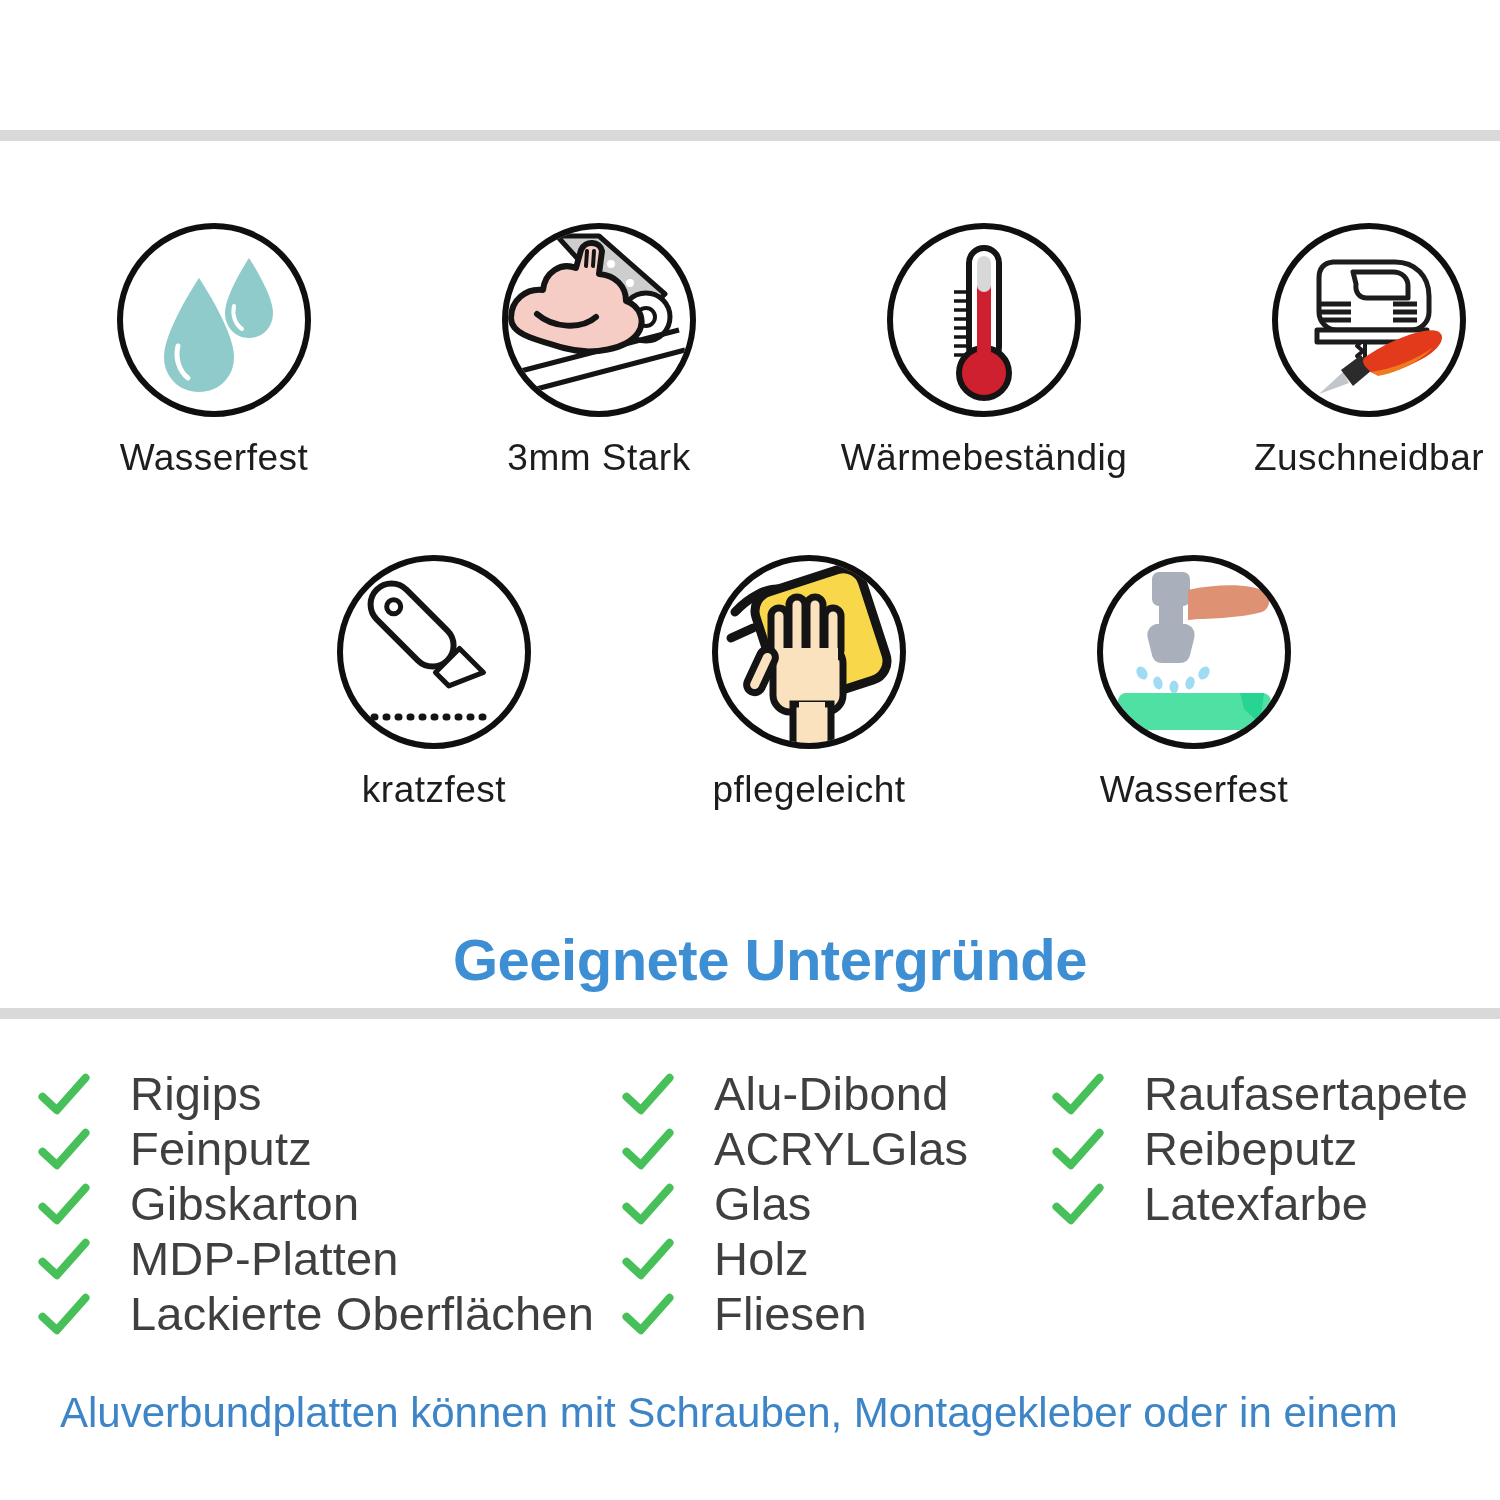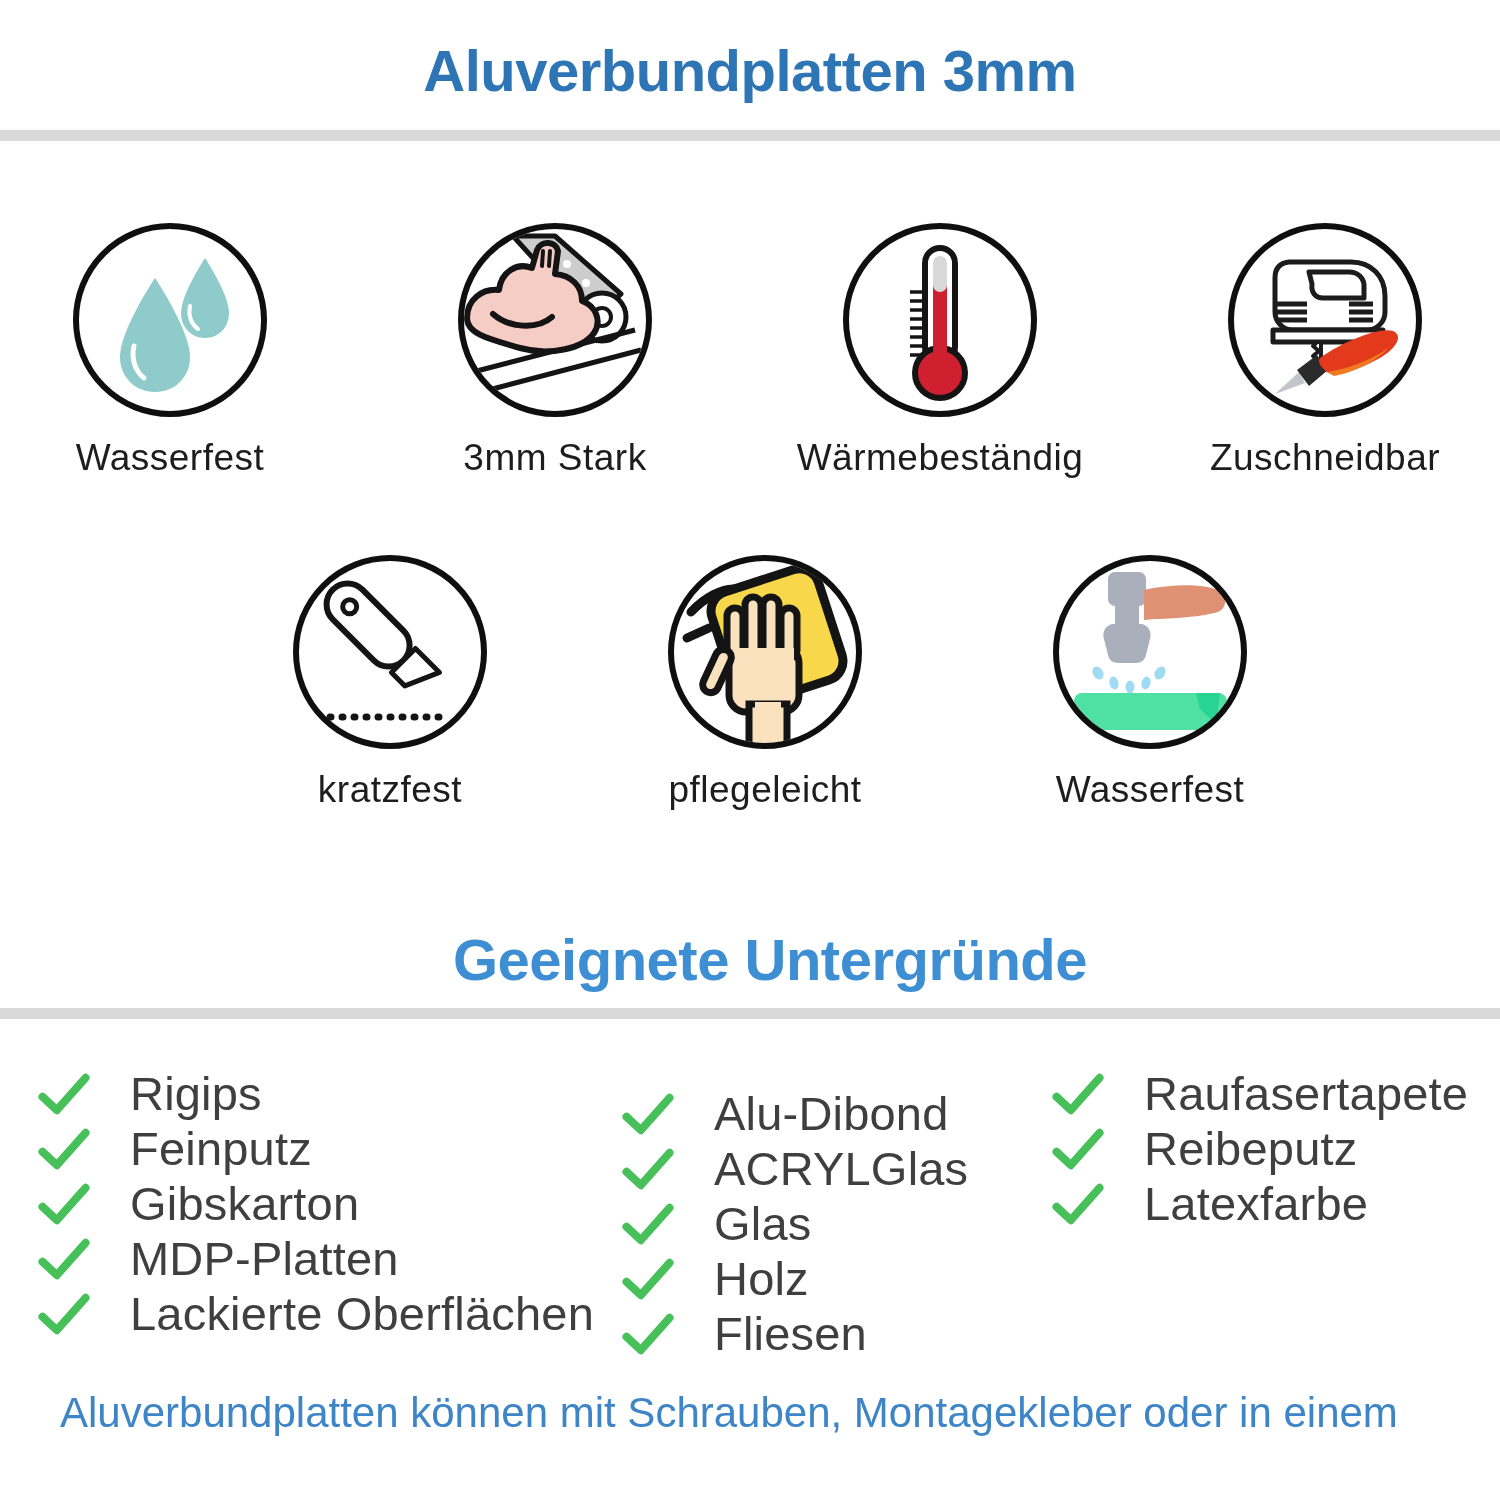--- a/index.html
+++ b/index.html
@@ -14,21 +14,21 @@
   }
   .section-title{
     position:absolute;top:922px;left:12px;width:100%;text-align:center;
     font-size:58px;line-height:76px;font-weight:700;letter-spacing:-0.5px;
     color:var(--section-title-blue,#3E8ED3);
     padding-left:8px;
   }
   .divider{position:absolute;left:0;width:100%;height:11px;background:var(--divider-gray,#D9D9D9);}
   .divider.d1{top:130px;}
   .divider.d2{top:1008px;}
-  .feature{position:absolute;width:200px;}
+  .feature{position:absolute;width:200px;margin-left:44px;}
   .feature .circle-wrap{width:200px;height:200px;}
   .feature-label{
     position:absolute;top:216px;left:-70px;width:340px;text-align:center;
     font-size:37px;line-height:44px;letter-spacing:0.5px;color:#1d1d1d;
   }
   .check-col{position:absolute;top:1066px;}
   .check-row{display:flex;align-items:center;height:55px;gap:14px;}
   .check-row svg{flex:0 0 auto;margin-right:26px;}
   .check-text{
     font-size:47px;color:var(--list-text,#3F3F3F);white-space:nowrap;letter-spacing:0.2px;
@@ -36,21 +36,20 @@
   .footer-note{
     position:absolute;left:60px;top:1388px;
     font-size:42px;line-height:50px;color:var(--footer-blue,#3D85C6);white-space:nowrap;
   }
 </style>
 </head>
 <body>
 
 <div class="canvas">
 
-  <div class="main-title">Aluverbundplatten 3mm</div>
   <div class="divider d1"></div>
 
   <div class="feature" style="left:70px;top:220px;">
     <div class="circle-wrap">
       <svg width="200" height="200" viewBox="0 0 200 200">
         <circle cx="100" cy="100" r="94" fill="#ffffff" stroke="#0f0f0f" stroke-width="6"></circle>
         <path d="M85,58 C85,58 50,110 50,137 C50,157 65,172 85,172 C105,172 120,157 120,137 C120,110 85,58 85,58 Z" fill="#8FCBCB"></path>
         <path d="M64,126 C61,138 65,151 74,158" stroke="#ffffff" stroke-width="5" fill="none" stroke-linecap="round"></path>
         <path d="M135,38 C135,38 111,74 111,93 C111,107 121,118 135,118 C149,118 159,107 159,93 C159,74 135,38 135,38 Z" fill="#8FCBCB"></path>
         <path d="M120,86 C118,95 121,104 128,109" stroke="#ffffff" stroke-width="4" fill="none" stroke-linecap="round"></path>
@@ -236,21 +235,21 @@
       <span class="check-text">MDP-Platten</span>
     </div>
     <div class="check-row">
       <svg width="52" height="44" viewBox="0 0 58 48">
           <path d="M5,27 L21,42 L53,6" fill="none" stroke="var(--check-green,#47C05A)" stroke-width="9" stroke-linecap="round" stroke-linejoin="round"></path>
         </svg>
       <span class="check-text">Lackierte Oberflächen</span>
     </div>
   </div>
 
-  <div class="check-col" style="left:622px;margin-top:20px;">
+  <div class="check-col" style="left:622px;">
     <div class="check-row">
       <svg width="52" height="44" viewBox="0 0 58 48">
           <path d="M5,27 L21,42 L53,6" fill="none" stroke="var(--check-green,#47C05A)" stroke-width="9" stroke-linecap="round" stroke-linejoin="round"></path>
         </svg>
       <span class="check-text">Alu-Dibond</span>
     </div>
     <div class="check-row">
       <svg width="52" height="44" viewBox="0 0 58 48">
           <path d="M5,27 L21,42 L53,6" fill="none" stroke="var(--check-green,#47C05A)" stroke-width="9" stroke-linecap="round" stroke-linejoin="round"></path>
         </svg>

